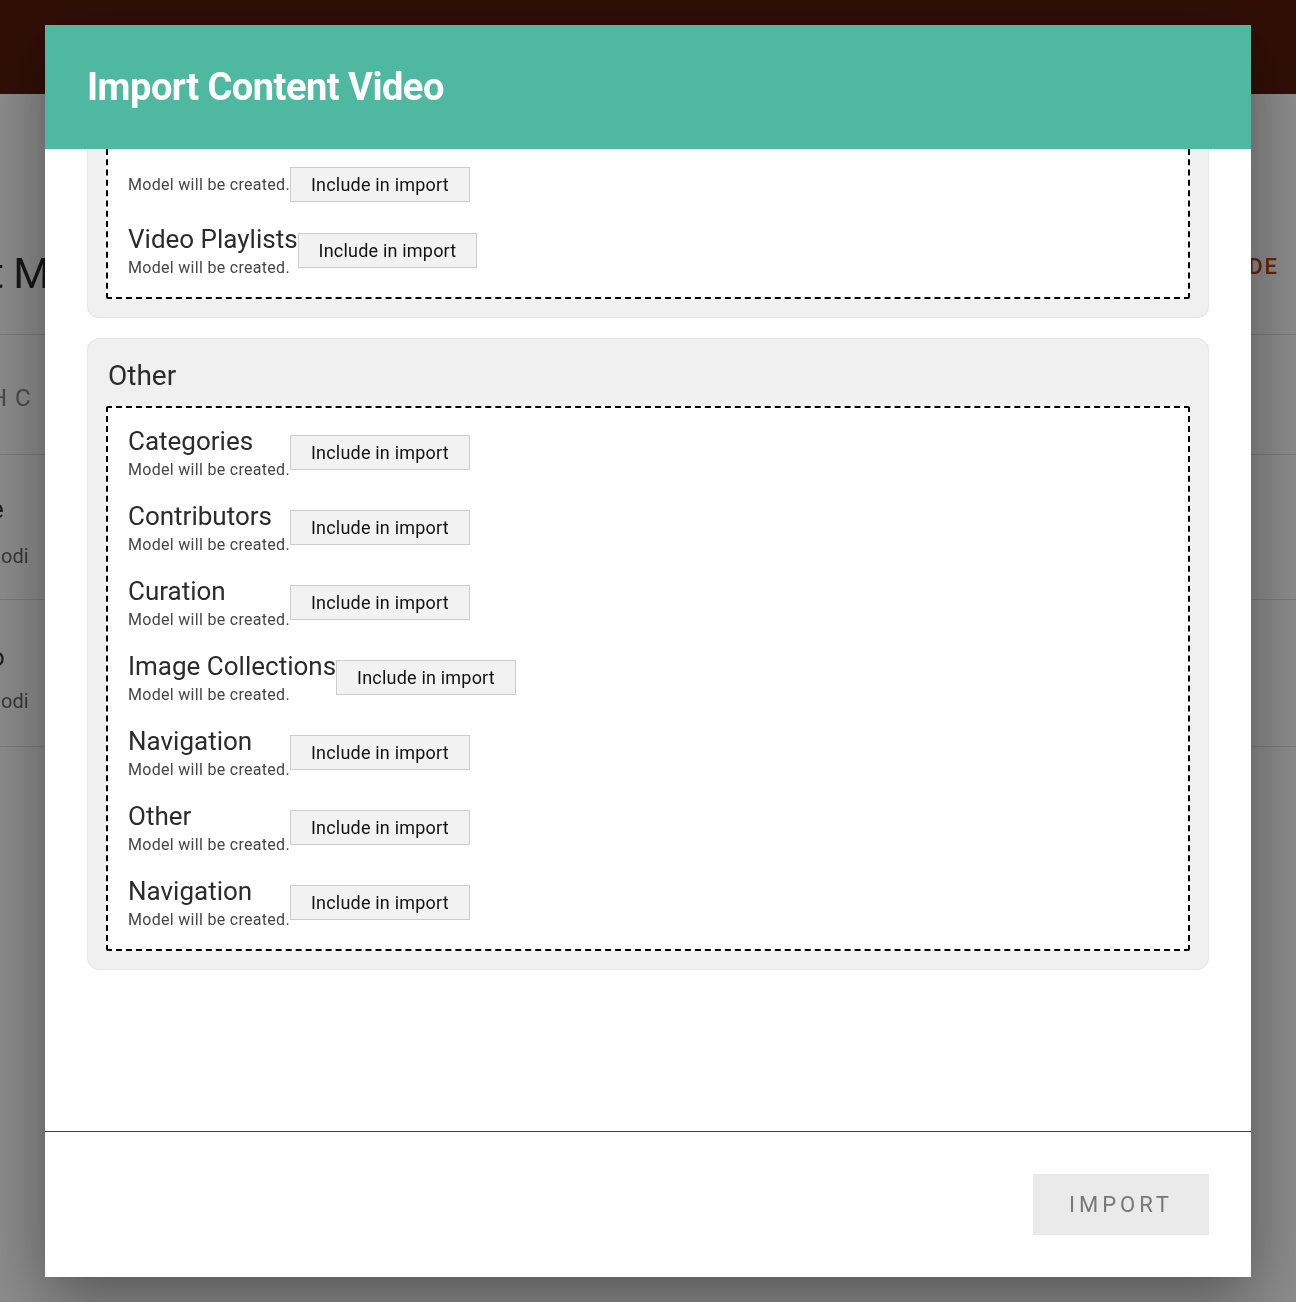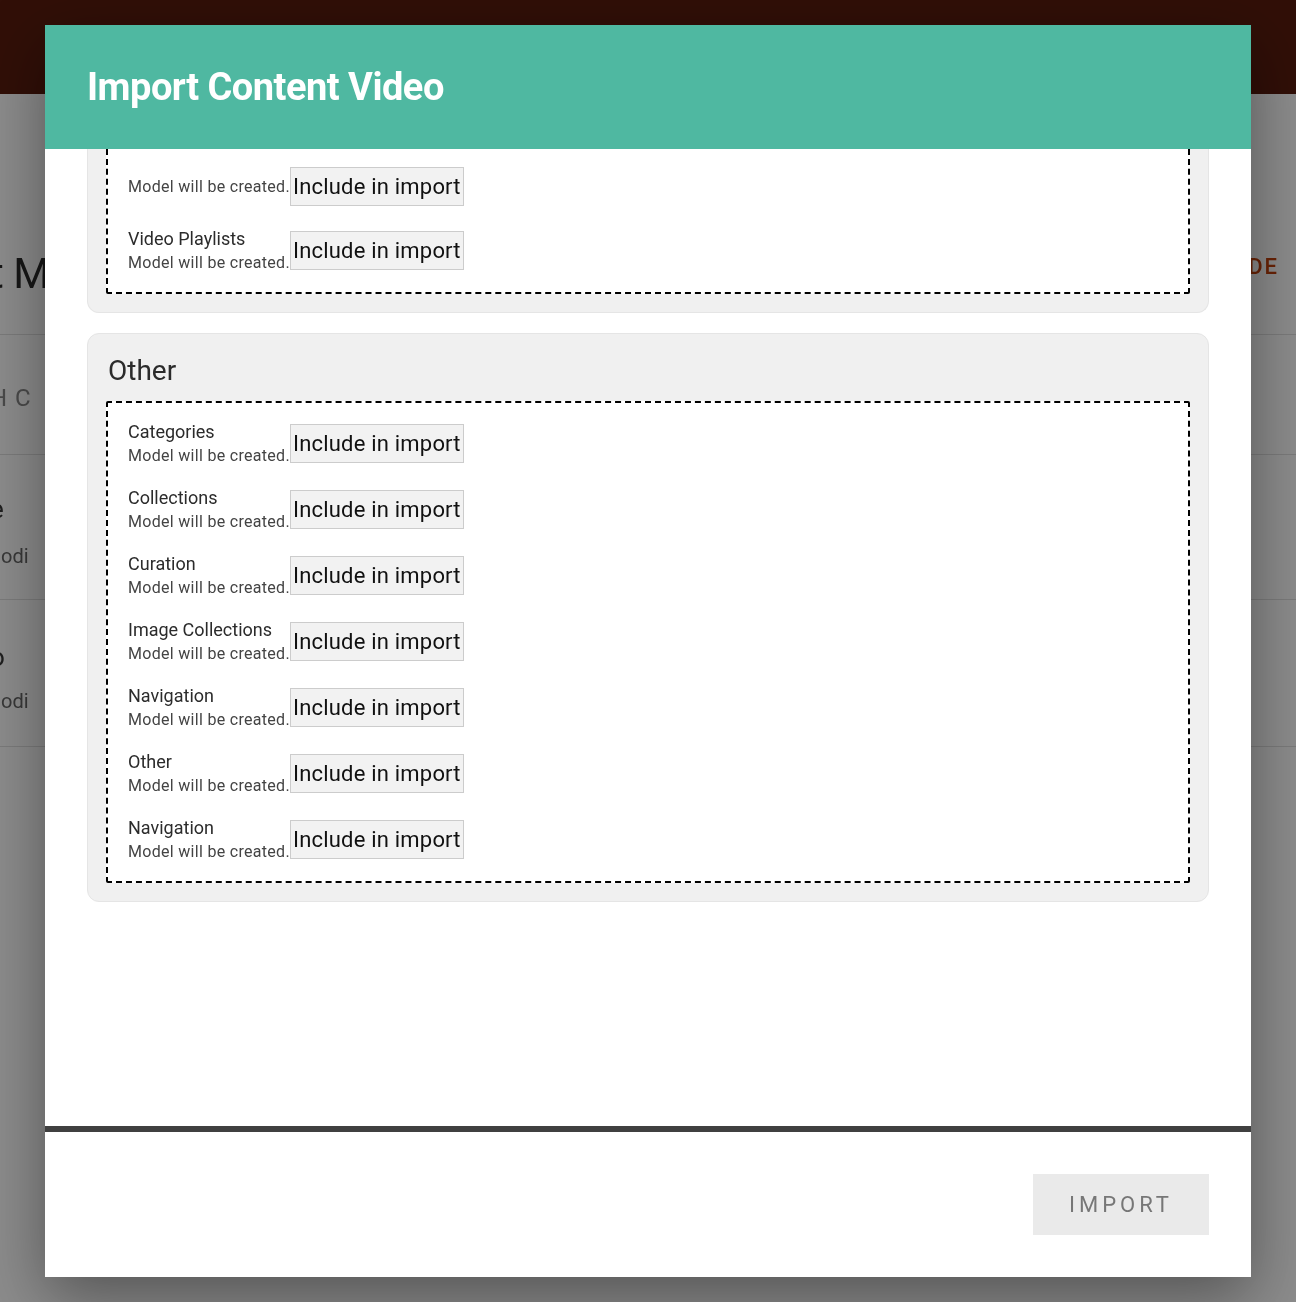--- a/index.html
+++ b/index.html
@@ -189,45 +189,45 @@
     .row {
       display: flex;
       align-items: center;
       padding: 10px 0 12px 0;
     }
     .row-left {
       display: flex;
       flex-direction: column;
     }
     .row-title {
-      font-size: 18px;
+      font-size: 26px;
       font-weight: 400;
       color: #2b2b2b;
       margin-bottom: 4px;
     }
     .group.first .row:first-child .row-title{
       display:none;
     }
     .row-sub {
       font-size: 16px;
       color: #444;
       letter-spacing: 0.3px;
     }
     .include-btn {
       background: #f2f2f2;
       border: 1px solid #ccc;
-      padding: 6px 2px;
-      font-size: 22px;
+      padding: 6px 20px;
+      font-size: 18px;
       color: #111;
       cursor: pointer;
       font-family: inherit;
       letter-spacing: 0.2px;
     }
     .modal-footer {
-      border-top: 6px solid #404040;
+      border-top: 1px solid #404040;
       padding: 42px 42px;
       display: flex;
       justify-content: flex-end;
       flex-shrink: 0;
     }
     .import-btn {
       background: #eaeaea;
       border: none;
       padding: 18px 36px;
       font-size: 22px;
@@ -288,21 +288,21 @@
         <div class="dashed-box">
           <div class="row">
             <div class="row-left">
               <div class="row-title">Categories</div>
               <div class="row-sub">Model will be created.</div>
             </div>
             <button class="include-btn">Include in import</button>
           </div>
           <div class="row">
             <div class="row-left">
-              <div class="row-title">Collections</div>
+              <div class="row-title">Contributors</div>
               <div class="row-sub">Model will be created.</div>
             </div>
             <button class="include-btn">Include in import</button>
           </div>
           <div class="row">
             <div class="row-left">
               <div class="row-title">Curation</div>
               <div class="row-sub">Model will be created.</div>
             </div>
             <button class="include-btn">Include in import</button>

